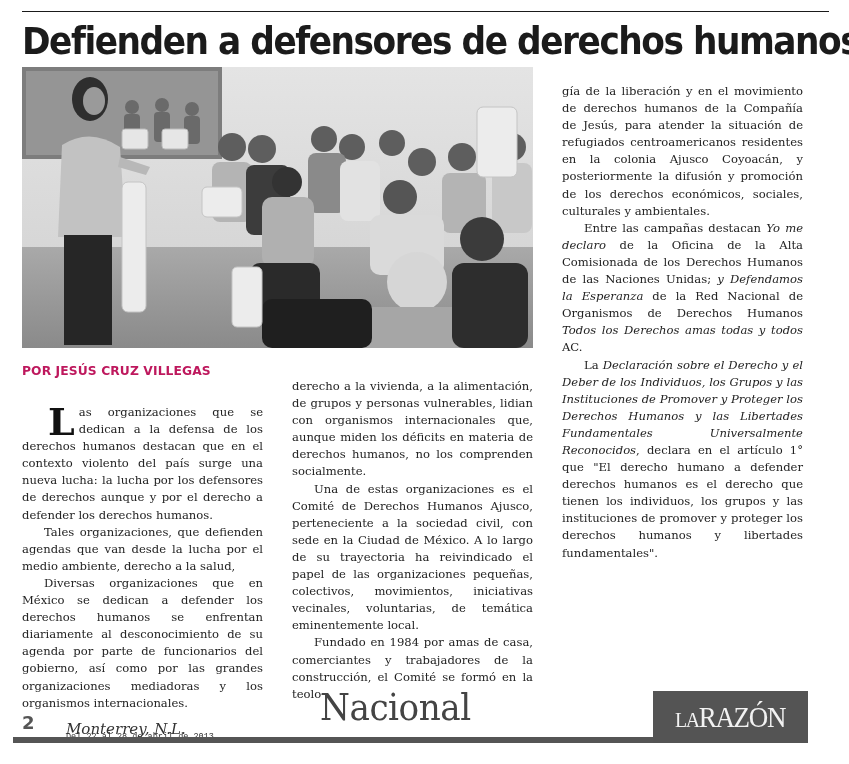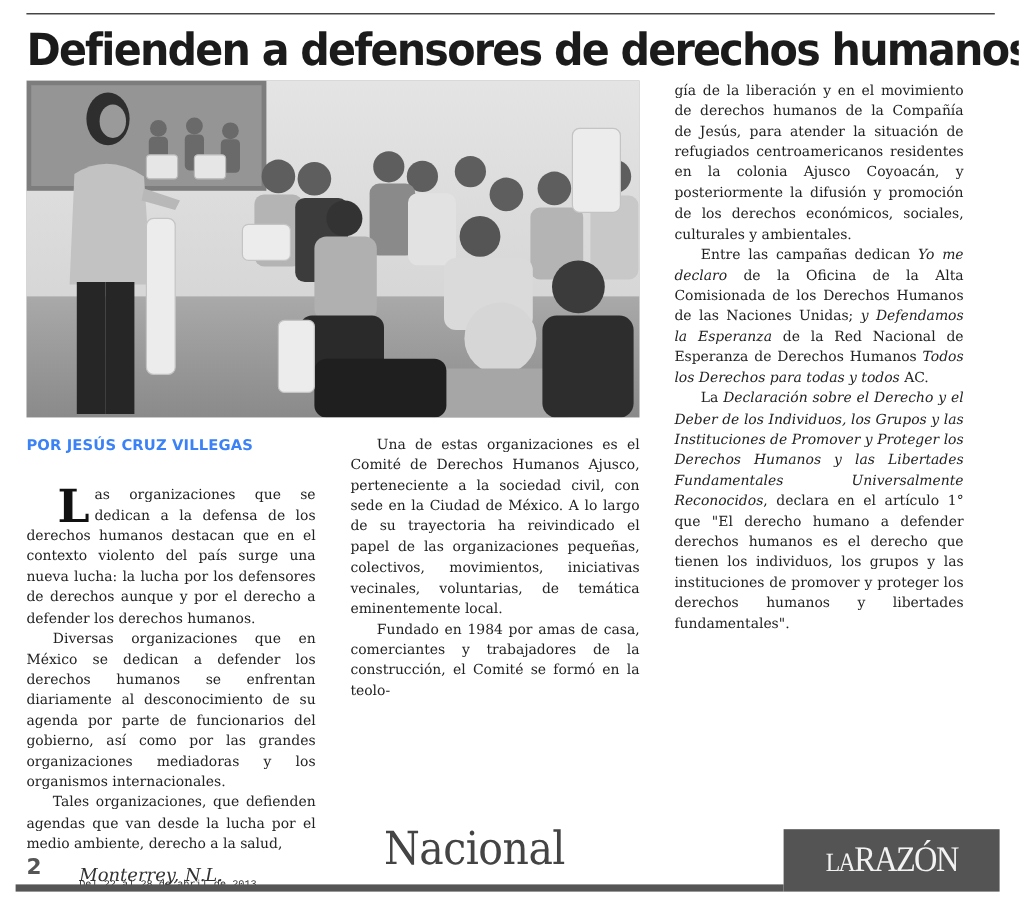--- a/index.html
+++ b/index.html
@@ -5,33 +5,33 @@
     html, body { margin: 0; padding: 0; background: #ffffff; }
     body { width: 849px; height: 764px; position: relative; overflow: hidden; color: #1e1e1e; }
     .top-rule { position: absolute; left: 22px; top: 11px; width: 807px; height: 1px; background: #1a1a1a; }
     .headline { position: absolute; left: 22px; top: 18px; width: 800px; margin: 0;
       font-family: "DejaVu Sans", sans-serif; font-weight: bold; font-size: 37px; letter-spacing: -1.6px;
       line-height: 48px; color: #1b1b1b; white-space: nowrap; transform: scaleX(0.93); transform-origin: left center; }
     .photo { position: absolute; left: 22px; top: 67px; width: 511px; height: 281px; overflow: hidden; background: #bdbdbd; }
     .photo svg { display: block; }
     .col { position: absolute; font-family: "DejaVu Serif", serif; font-size: 11.6px; line-height: 17.1px; color: #222; text-align: justify; }
     .col p { margin: 0; text-indent: 22px; }
-    .col p.noindent { text-indent: 0; }
+    .col p.noindent { text-indent: 0; margin-top: 16px; }
     .col1 { left: 22px; top: 362px; width: 241px; }
     .col2 { left: 292px; top: 362px; width: 241px; }
     .col3 { left: 562px; top: 67px; width: 241px; }
-    .byline { font-family: "DejaVu Sans", sans-serif; font-weight: bold; font-size: 12.3px; line-height: 18px; letter-spacing: 0.1px; margin-bottom: 24px; color: #3b82f6; }
+    .byline { font-family: "DejaVu Sans", sans-serif; font-weight: bold; font-size: 12.3px; line-height: 18px; letter-spacing: 0.1px; margin-bottom: 24px; color: #be185d; }
     .dropcap { float: left; font-family: "DejaVu Serif", serif; font-weight: bold; font-size: 38px; line-height: 30px; margin: 3px 4px 0 26px; color: #111; }
     em { font-style: italic; }
     .footer-page { position: absolute; left: 22px; top: 712px; font-family: "DejaVu Sans", sans-serif; font-weight: bold; font-size: 18px; color: #555; }
     .footer-date { position: absolute; left: 66px; top: 732px; font-family: Liberation Mono, monospace; font-size: 8.5px; color: #333; }
     .footer-city { position: absolute; left: 66px; top: 720px; font-family: "DejaVu Serif", serif; font-size: 15px; color: #333; font-style: italic; }
     .section-name { position: absolute; left: 320px; top: 684px; font-family: "DejaVu Serif", serif; font-size: 38px; line-height: 46px; color: #444; letter-spacing: -0.5px; transform: scaleX(0.9); transform-origin: left center; }
     .bottom-bar { position: absolute; left: 13px; top: 737px; width: 640px; height: 6px; background: #555; }
-    .logo-box { position: absolute; left: 653px; top: 691px; width: 180px; height: 52px; background: #545454; display: flex; align-items: center; justify-content: center; }
+    .logo-box { position: absolute; left: 653px; top: 691px; width: 155px; height: 52px; background: #545454; display: flex; align-items: center; justify-content: center; }
     .logo-text { font-family: "Liberation Serif", serif; font-size: 30px; color: #f2f2f2; letter-spacing: -1.5px; transform: scaleX(0.9); }
     .logo-text .sm { font-size: 22px; }
   </style>
 </head>
 <body>
 
 <div class="top-rule"></div>
 
 <h1 class="headline">Defienden a defensores de derechos humanos</h1>
 
@@ -111,32 +111,33 @@
       <rect x="180" y="120" width="40" height="30" rx="5"></rect>
       <rect x="210" y="200" width="30" height="60" rx="5"></rect>
       <rect x="455" y="40" width="40" height="70" rx="6"></rect>
     </g>
   </svg>
 </div>
 
 <div class="col col1">
   <div class="byline">POR JESÚS CRUZ VILLEGAS</div>
   <p class="noindent"><span class="dropcap">L</span><span>as organizaciones que se dedican a la defensa de los derechos humanos destacan que en el contexto violento del país surge una nueva lucha: la lucha por los defensores de derechos aunque y por el derecho a defender los derechos humanos.</span></p>
+  <p>Tales organizaciones, que defienden agendas que van desde la lucha por el medio ambiente, derecho a la salud,</p>
   <p>Diversas organizaciones que en México se dedican a defender los derechos humanos se enfrentan diariamente al desconocimiento de su agenda por parte de funcionarios del gobierno, así como por las grandes organizaciones mediadoras y los organismos internacionales.</p>
-  <p>Tales organizaciones, que defienden agendas que van desde la lucha por el medio ambiente, derecho a la salud,</p>
 </div>
 
 <div class="col col2">
+  <p class="noindent">derecho a la vivienda, a la alimentación, de grupos y personas vulnerables, lidian con organismos internacionales que, aunque miden los déficits en materia de derechos humanos, no los comprenden socialmente.</p>
   <p>Una de estas organizaciones es el Comité de Derechos Humanos Ajusco, perteneciente a la sociedad civil, con sede en la Ciudad de México. A lo largo de su trayectoria ha reivindicado el papel de las organizaciones pequeñas, colectivos, movimientos, iniciativas vecinales, voluntarias, de temática eminentemente local.</p>
   <p>Fundado en 1984 por amas de casa, comerciantes y trabajadores de la construcción, el Comité se formó en la teolo-</p>
 </div>
 
 <div class="col col3">
   <p class="noindent">gía de la liberación y en el movimiento de derechos humanos de la Compañía de Jesús, para atender la situación de refugiados centroamericanos residentes en la colonia Ajusco Coyoacán, y posteriormente la difusión y promoción de los derechos económicos, sociales, culturales y ambientales.</p>
-  <p><span>Entre las campañas dedican </span><em>Yo me declaro</em><span> de la Oficina de la Alta Comisionada de los Derechos Humanos de las Naciones Unidas; </span><em>y  Defendamos la Esperanza</em><span> de la Red Nacional de Esperanza de Derechos Humanos </span><em>Todos los Derechos para todas y todos</em><span> AC.</span></p>
+  <p><span>Entre las campañas destacan </span><em>Yo me declaro</em><span> de la Oficina de la Alta Comisionada de los Derechos Humanos de las Naciones Unidas; </span><em>y  Defendamos la Esperanza</em><span> de la Red Nacional de Organismos de Derechos Humanos </span><em>Todos los Derechos amas todas y todos</em><span> AC.</span></p>
   <p><span>La </span><em>Declaración sobre el Derecho y el Deber de los Individuos, los Grupos y las Instituciones de Promover y Proteger los Derechos Humanos y las Libertades Fundamentales Universalmente Reconocidos</em><span>, declara en el artículo 1° que "El derecho humano a defender derechos humanos es el derecho que tienen los individuos, los grupos y las instituciones de promover y proteger los derechos humanos y libertades fundamentales".</span></p>
 </div>
 
 <div class="footer-page">2</div>
 <div class="footer-date">Del 22 al 28 de abril de 2013</div>
 <div class="footer-city">Monterrey, N.L.</div>
 <div class="section-name">Nacional</div>
 <div class="bottom-bar"></div>
 <div class="logo-box">
   <span class="logo-text"><span class="sm">LA</span><span>RAZÓN</span></span>

